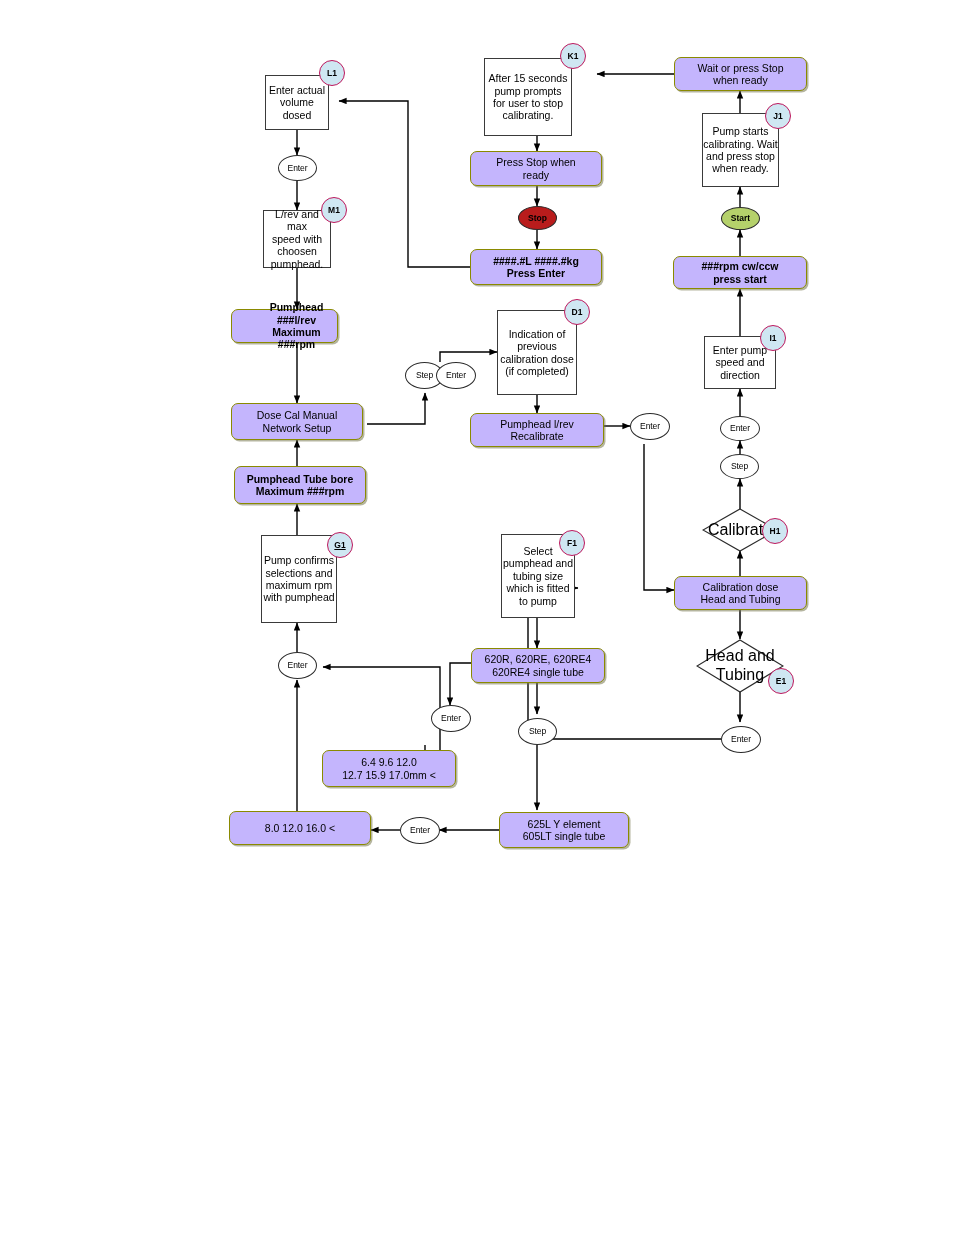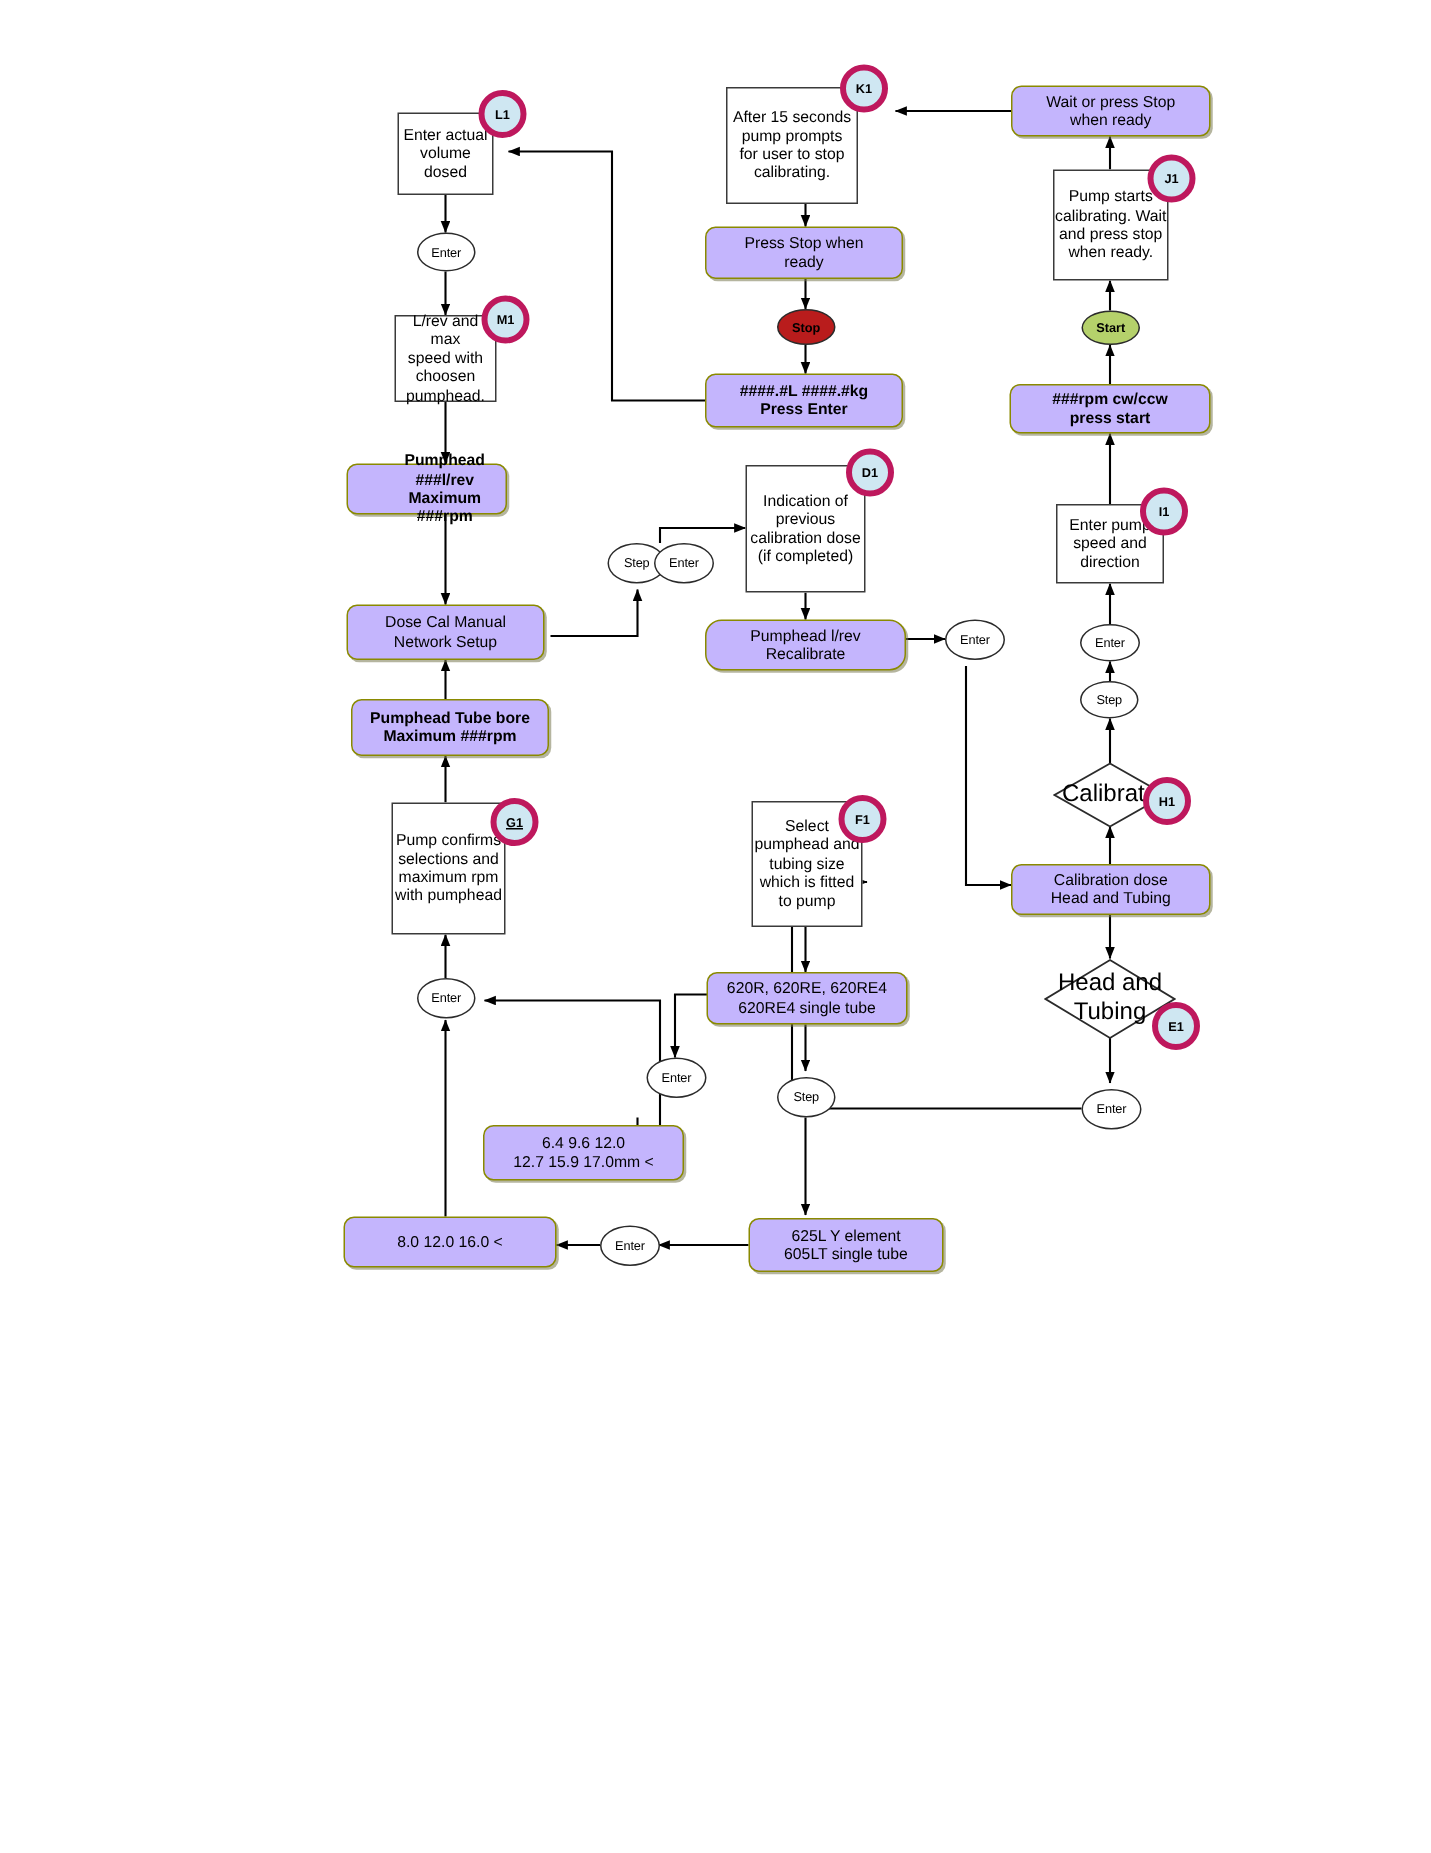--- a/index.html
+++ b/index.html
@@ -72,21 +72,21 @@
   .startnode {
     background: #b5d16b;
     border: 1px solid #2b2b2b;
     border-radius: 50%;
     font-size: 8.5px;
     font-weight: bold;
   }
   .tag {
     position: absolute;
     background: #cfe7f2;
-    border: 4px solid #be185d;
+    border: 1px solid #be185d;
     border-radius: 50%;
     width: 24px;
     height: 24px;
     display: flex;
     align-items: center;
     justify-content: center;
     font-size: 8.5px;
     font-weight: bold;
     color: #000;
     z-index: 5;
@@ -256,21 +256,21 @@
 
   <div class="node disp mono" style="left:470px; top:249px; width:132px; height:36px;">####.#L  ####.#kg
 Press Enter</div>
 
   <div class="node proc" style="left:497px; top:310px; width:80px; height:85px;">Indication of
 previous
 calibration dose
 (if completed)</div>
   <div class="tag" style="left:564px; top:299px;">D1</div>
 
-  <div class="node disp" style="left:470px; top:413px; width:134px; height:34px;border-radius:11px;">Pumphead  l/rev
+  <div class="node disp" style="left:470px; top:413px; width:134px; height:34px;">Pumphead  l/rev
 Recalibrate</div>
 
   <div class="node key" style="left:630px; top:413px; width:40px; height:27px;">Enter</div>
 
   <div class="node proc" style="left:501px; top:534px; width:74px; height:84px;">Select
 pumphead and
 tubing size
 which is fitted
 to pump</div>
   <div class="tag" style="left:559px; top:530px;">F1</div>

